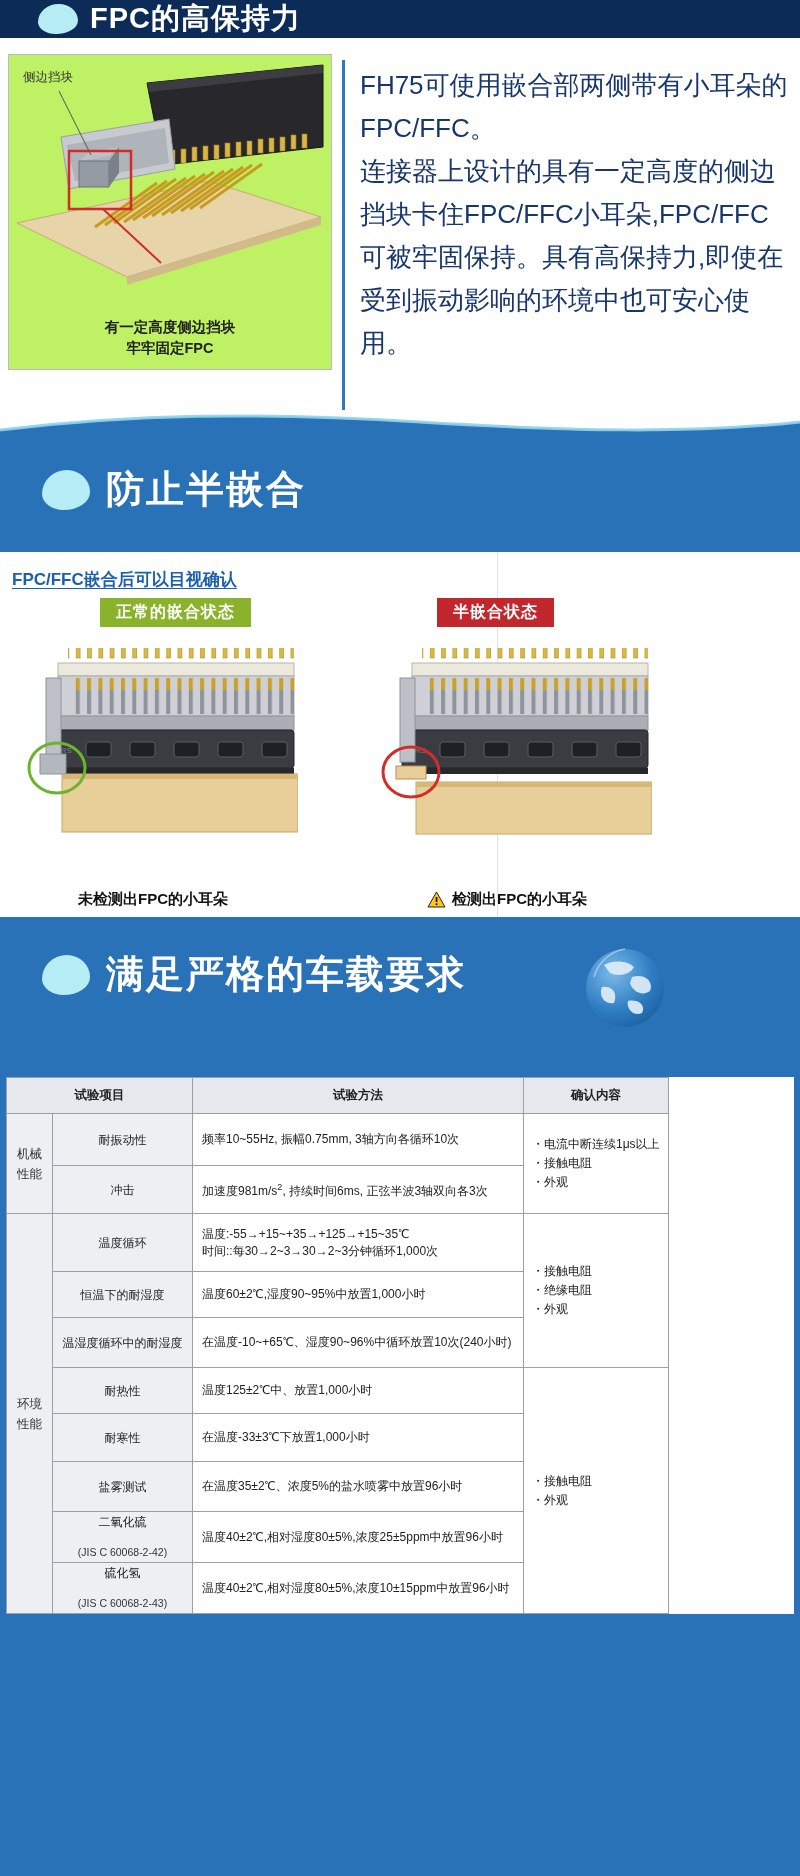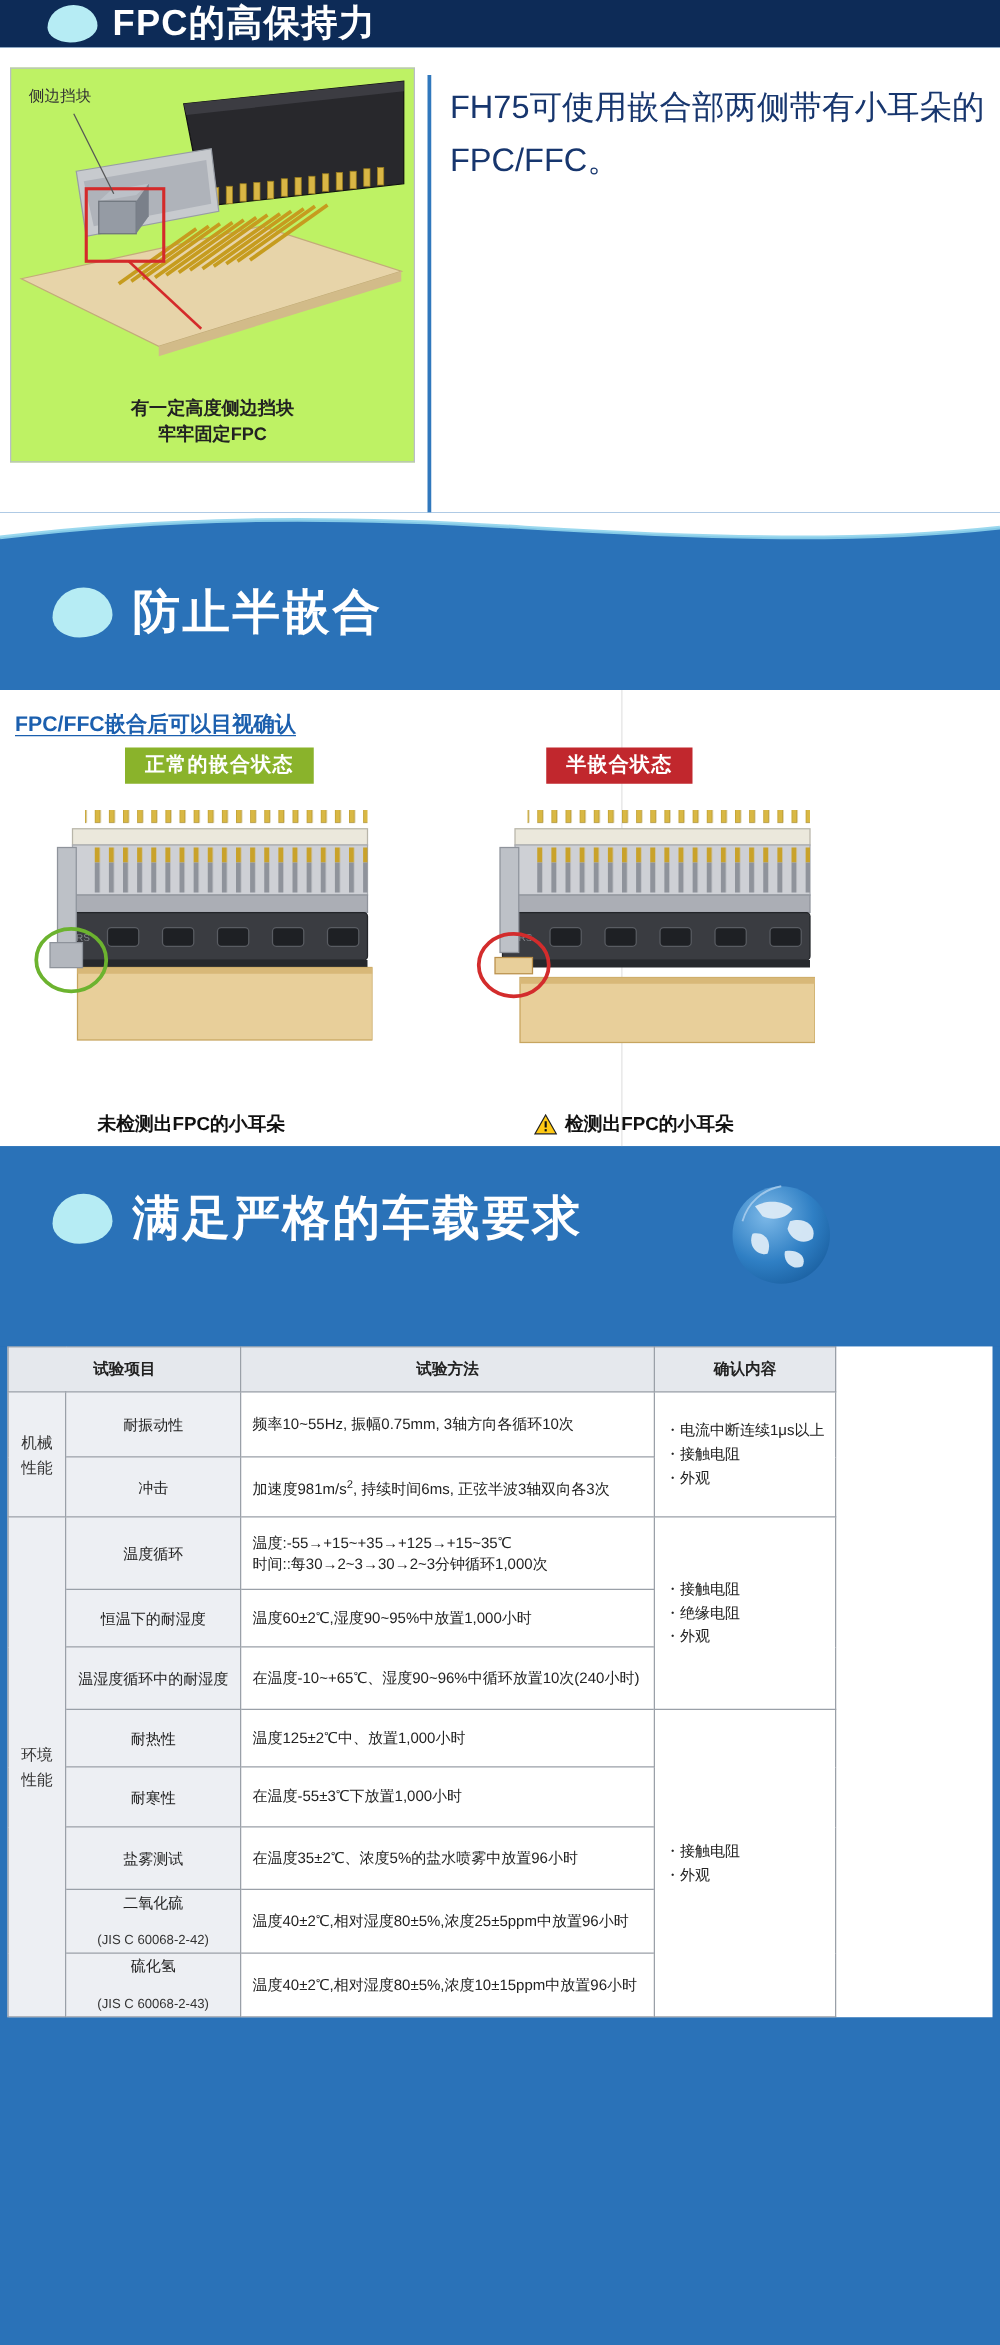--- a/index.html
+++ b/index.html
@@ -128,20 +128,21 @@
         <line x1="50" y1="36" x2="82" y2="100" stroke="#555" stroke-width="1"></line>
       </svg>
       <span class="img-label">侧边挡块</span>
       <div class="img-caption">
         <div>有一定高度侧边挡块</div>
         <div>牢牢固定FPC</div>
       </div>
     </div>
     <div class="text-block">
       <p>FH75可使用嵌合部两侧带有小耳朵的FPC/FFC。</p>
+      <p>连接器上设计的具有一定高度的侧边挡块卡住FPC/FFC小耳朵,FPC/FFC可被牢固保持。具有高保持力,即使在受到振动影响的环境中也可安心使用。</p>
     </div>
   </div>
 
   <svg class="wave" width="800" height="30" viewBox="0 0 800 30" preserveAspectRatio="none">
     <rect width="800" height="30" fill="#ffffff"></rect>
     <path d="M0,20 C130,4 260,2 420,12 C570,21 690,24 800,12 L800,30 L0,30 Z" fill="#2a72b8"></path>
     <path d="M0,20 C130,4 260,2 420,12 C570,21 690,24 800,12" fill="none" stroke="#8fd4ec" stroke-width="3" opacity="0.9"></path>
   </svg>
 
   <div class="band1">
@@ -320,21 +321,21 @@
           <tr class="h46">
             <td class="item">耐热性</td>
             <td class="method">温度125±2℃中、放置1,000小时</td>
             <td class="confirm" rowspan="5">
               <div>・接触电阻</div>
               <div>・外观</div>
             </td>
           </tr>
           <tr class="h48">
             <td class="item">耐寒性</td>
-            <td class="method">在温度-55±3℃下放置1,000小时</td>
+            <td class="method">在温度-33±3℃下放置1,000小时</td>
           </tr>
           <tr class="h50">
             <td class="item">盐雾测试</td>
             <td class="method">在温度35±2℃、浓度5%的盐水喷雾中放置96小时</td>
           </tr>
           <tr class="h50">
             <td class="item"><span>二氧化硫</span><span class="item-sub">(JIS C 60068-2-42)</span></td>
             <td class="method">温度40±2℃,相对湿度80±5%,浓度25±5ppm中放置96小时</td>
           </tr>
           <tr class="h50">

